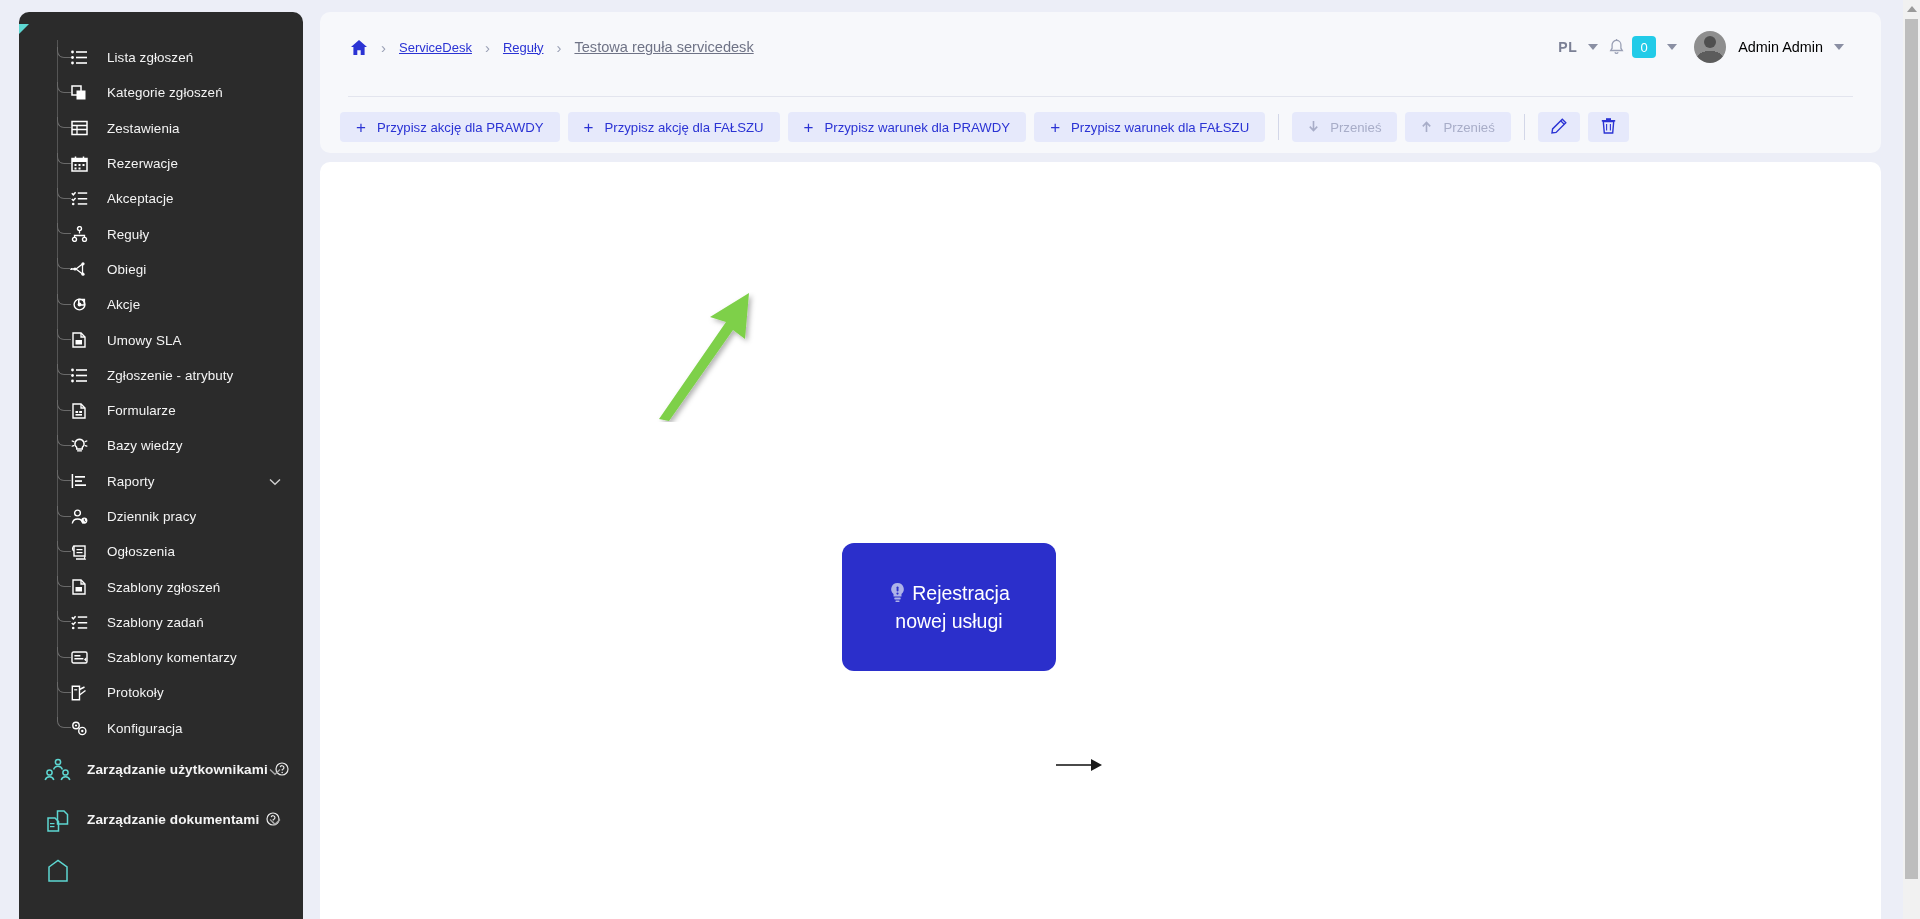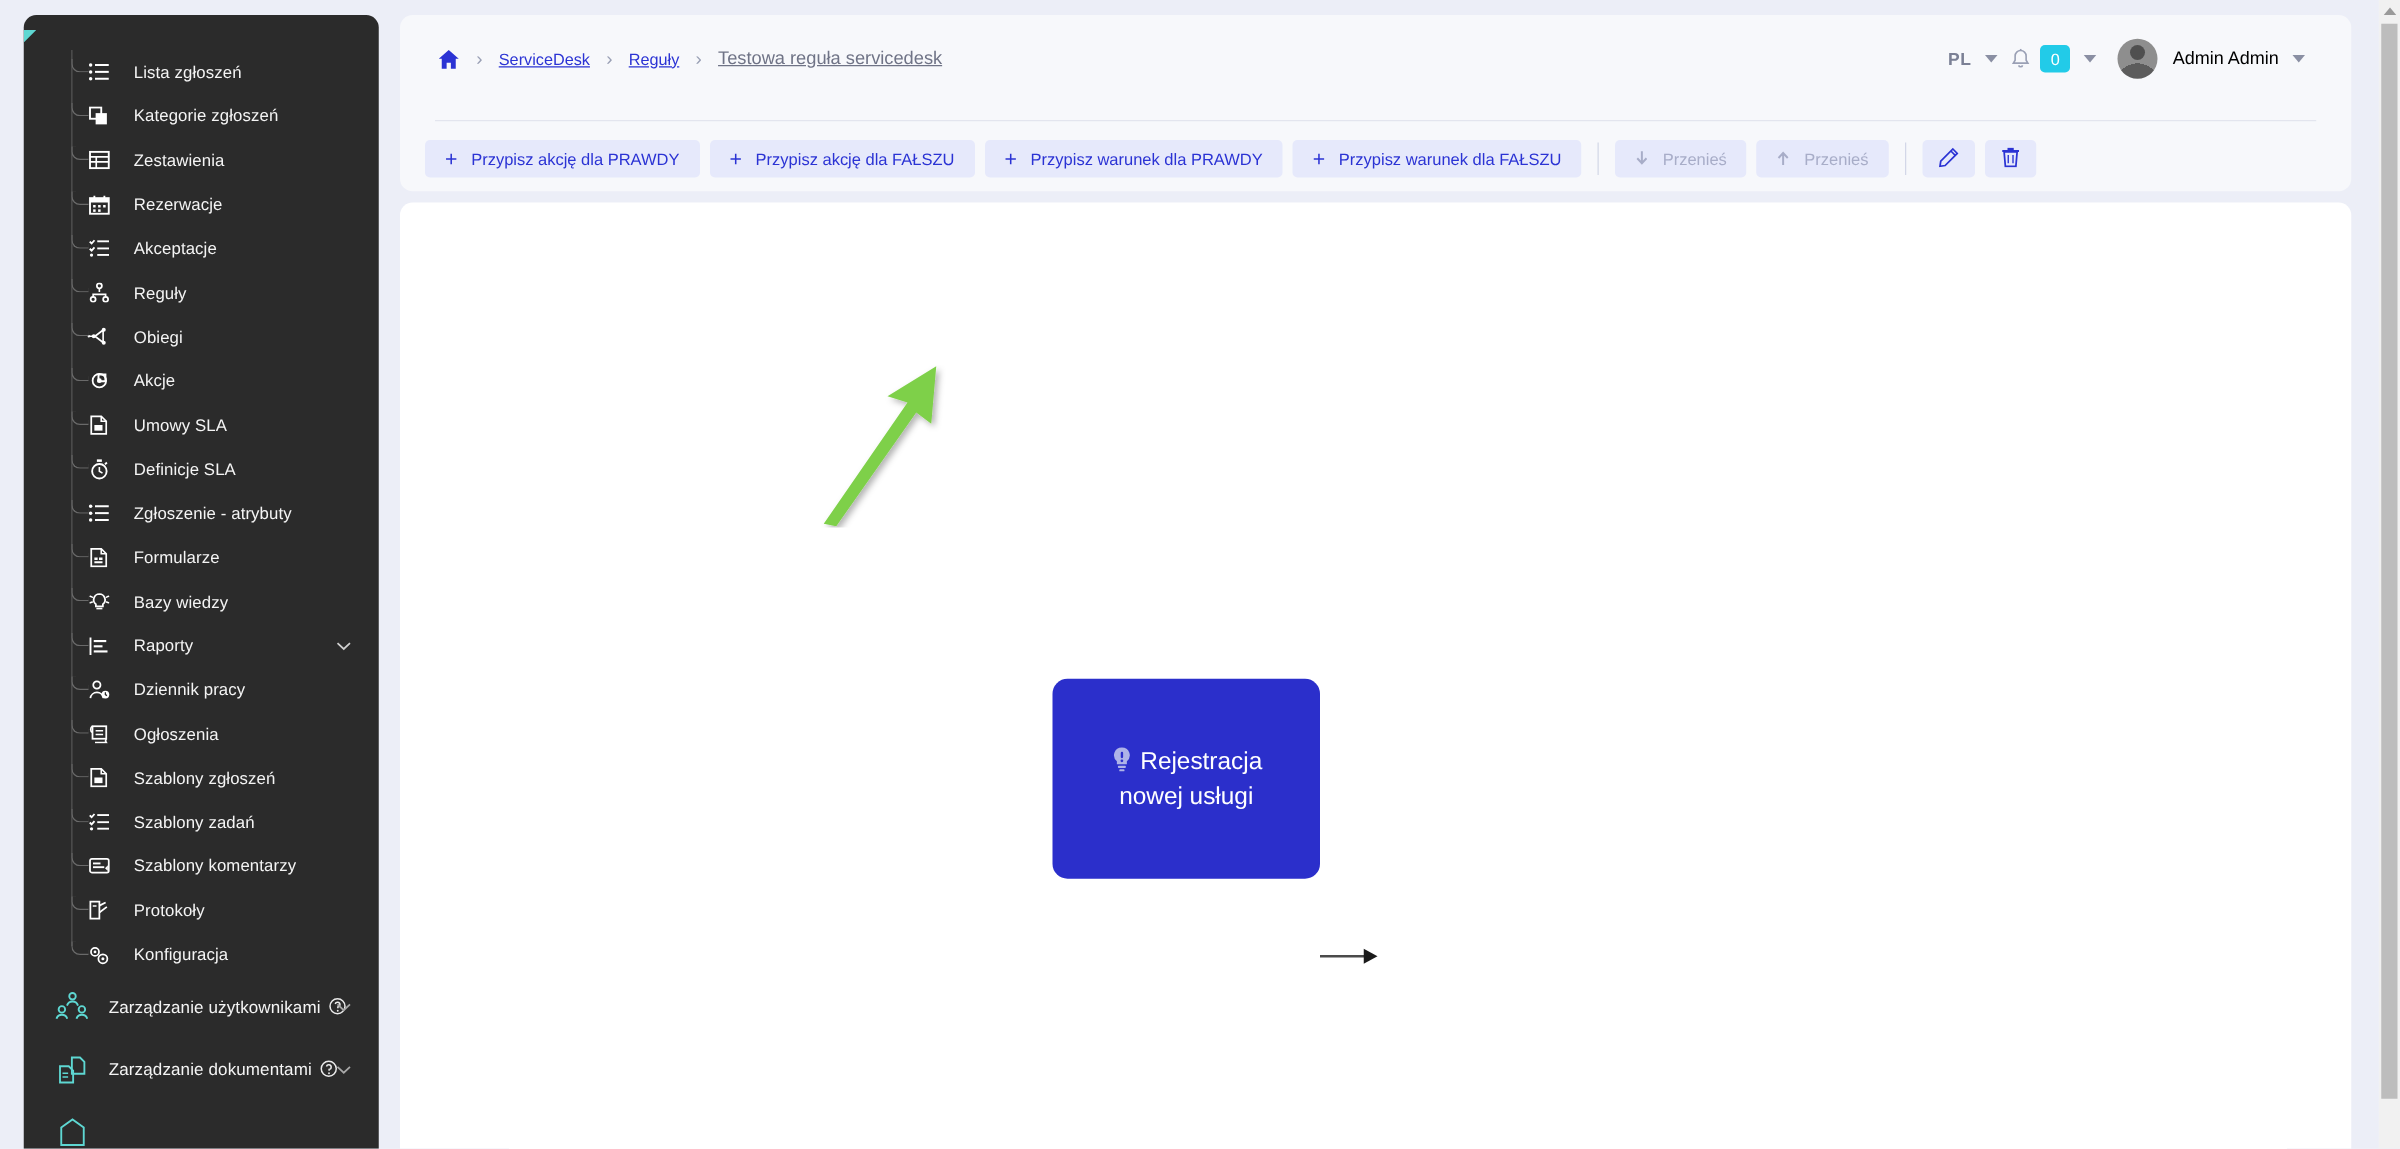--- a/index.html
+++ b/index.html
@@ -72,21 +72,21 @@
 
   
   .nav-section {
     display: flex; align-items: center;
     height: 50px;
     padding-left: 24px;
     cursor: pointer;
     position: relative;
   }
   .nav-section .nav-ico { width: 30px; flex: 0 0 30px; color: #5ed7d2; height: 28px; }
-  .nav-section .nav-label { font-size: 13.6px; font-weight: normal; margin-left: 14px; }
+  .nav-section .nav-label { font-size: 13.6px; font-weight: bold; margin-left: 14px; }
   .badge-ico {
     display: inline-block; margin-left: 7px;
     vertical-align: -2px; color: #eaeaea;
   }
 
   
   .main {
     position: absolute; left: 320px; top: 12px;
     width: 1561px; height: 907px;
   }
@@ -183,21 +183,21 @@
     position: absolute; left: 0; top: 150px;
     width: 1561px; height: 757px;
     background: #ffffff;
     border-top-left-radius: 10px;
     border-top-right-radius: 10px;
   }
 
   .node-action {
     position: absolute;
     left: 522px; top: 381px;
-    width: 214px; height: 160px;
+    width: 214px; height: 128px;
     background: #2b2fcb;
     border-radius: 12px;
     display: flex; align-items: center; justify-content: center;
     cursor: pointer;
   }
   .node-action-txt {
     color: #fff; font-size: 19.5px;
     text-align: center; line-height: 1.28;
     padding: 0 8px;
   }
@@ -416,31 +416,20 @@
           <span class="nav-ico">
               <svg width="14" height="16" viewBox="0 0 14 16">
                 <path d="M1 1 H9 L13 5 V15 H1 Z" fill="none" stroke="#fff" stroke-width="1.4"></path>
                 <path d="M9 1 V5 H13" fill="none" stroke="#fff" stroke-width="1.3"></path>
                 <rect x="3.5" y="8" width="6.5" height="4.5" fill="#fff"></rect>
               </svg>
             </span>
           <span class="nav-label">Umowy SLA</span>
         </div>
 
-        <div class="nav-item">
-          <span class="nav-ico">
-              <svg width="15" height="17" viewBox="0 0 15 17">
-                <circle cx="7.5" cy="10" r="5.8" fill="none" stroke="#fff" stroke-width="1.5"></circle>
-                <path d="M7.5 6.5 V10 L10 11.5" fill="none" stroke="#fff" stroke-width="1.3"></path>
-                <rect x="5.5" y="0.5" width="4" height="2" fill="#fff"></rect>
-                <line x1="12" y1="4.5" x2="13.5" y2="3" stroke="#fff" stroke-width="1.5"></line>
-              </svg>
-            </span>
-          <span class="nav-label">Definicje SLA</span>
-        </div>
 
         <div class="nav-item">
           <span class="nav-ico">
               <svg width="17" height="15" viewBox="0 0 17 15">
                 <g fill="#fff">
                   <circle cx="1.5" cy="2" r="1.4"></circle>
                   <circle cx="1.5" cy="7.5" r="1.4"></circle>
                   <circle cx="1.5" cy="13" r="1.4"></circle>
                   <rect x="5" y="1.2" width="11" height="1.6"></rect>
                   <rect x="5" y="6.7" width="11" height="1.6"></rect>

